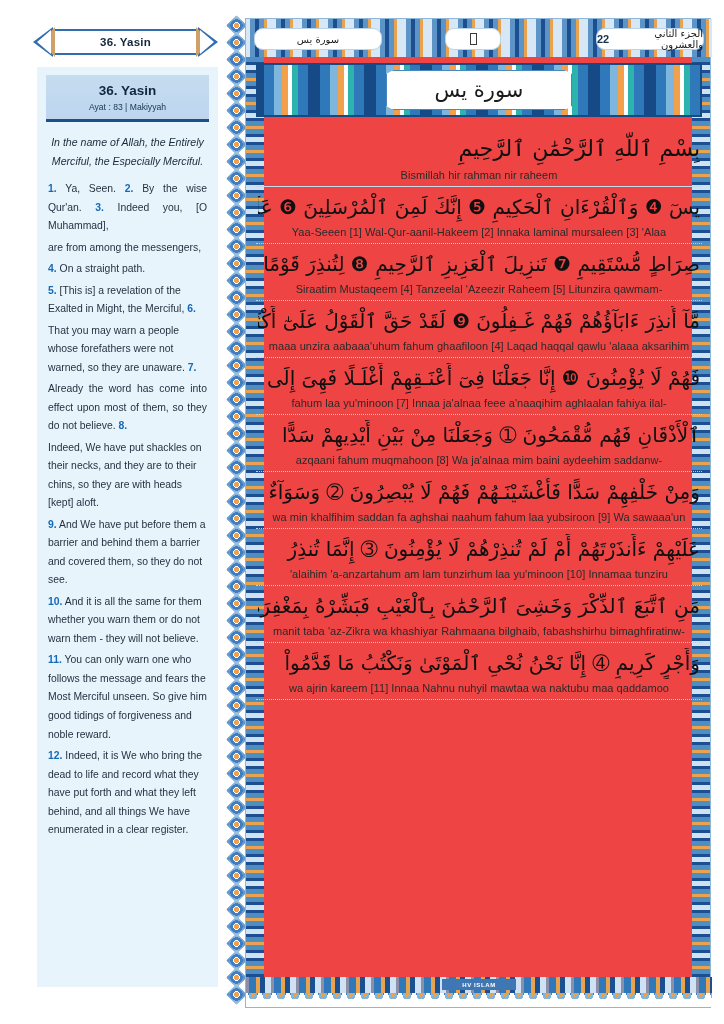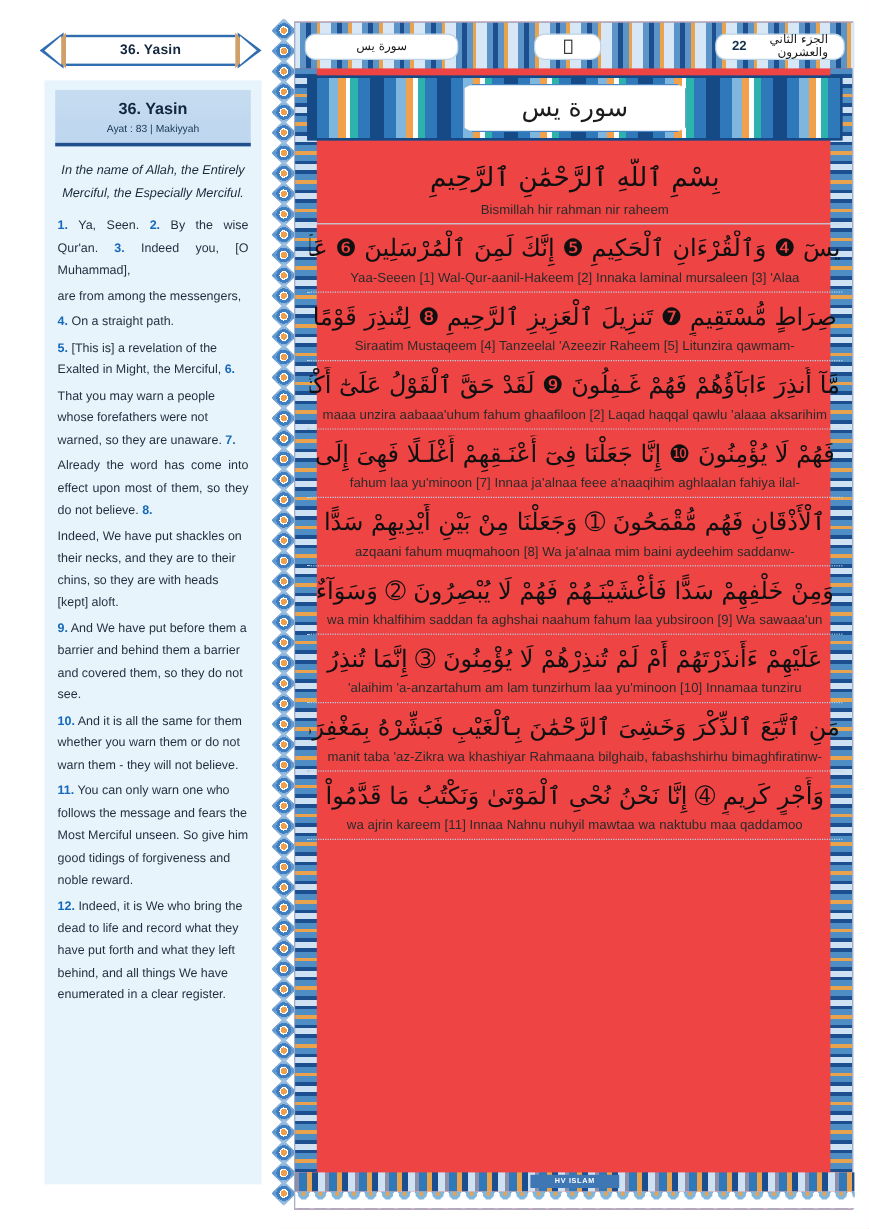--- a/index.html
+++ b/index.html
@@ -170,21 +170,21 @@
         #d7e7f5 21px 26px);
   }
   .head-cut {
     position: absolute;
     top: 9px; height: 22px;
     background: #ffffff;
     border: 1px solid #bcd4e8;
     border-radius: 9px;
     display: flex; align-items: center; justify-content: center;
   }
-  .head-cut.juz     { right: 8px;  width: 108px; gap: 5px; padding: 0 13px; }
+  .head-cut.juz     { right: 8px;  width: 108px; gap: 5px; padding: 0 0; }
   .head-cut.pageno  { left: 199px; width: 56px; }
   .head-cut.surah   { left: 8px;   width: 128px; }
   .head-cut .ar {
     font-family: "DejaVu Sans", sans-serif;
     font-size: 10px; color: #1a1a1a; direction: rtl;
   }
   .head-cut .pgnum {
     font-size: 11px; font-weight: bold; color: #16314f;
   }
   .head-cut .tofu {
@@ -233,21 +233,21 @@
     padding-top: 4px;
   }
   .ayah-line {
     border-bottom: 1px dotted #b9d1e4;
     padding: 5px 2px 5px 2px;
   }
   .ayah-line.solid { border-bottom: 1px solid #c5d9e8; }
   .ayah-line.nb    { border-bottom: none; }
   .ayah-ar {
     font-family: "DejaVu Sans", sans-serif;
-    direction: rtl; text-align: center;
+    direction: rtl; 
     font-size: 20px; line-height: 1.55;
     color: #101010;
     white-space: nowrap;
     overflow: hidden;
   }
   .ayah-tr {
     margin-top: 3px;
     text-align: center;
     font-size: 11px;
     color: #2a2a2a;
@@ -435,21 +435,21 @@
           <div class="ayah-line">
             <div class="ayah-ar">يسٓ ❹ وَٱلْقُرْءَانِ ٱلْحَكِيمِ ❺ إِنَّكَ لَمِنَ ٱلْمُرْسَلِينَ ❻ عَلَىٰ</div>
             <div class="ayah-tr">Yaa-Seeen [1] Wal-Qur-aanil-Hakeem [2] Innaka laminal mursaleen [3] 'Alaa</div>
           </div>
           <div class="ayah-line">
             <div class="ayah-ar">صِرَاطٍ مُّسْتَقِيمٍ ❼ تَنزِيلَ ٱلْعَزِيزِ ٱلرَّحِيمِ ❽ لِتُنذِرَ قَوْمًا</div>
             <div class="ayah-tr">Siraatim Mustaqeem [4] Tanzeelal 'Azeezir Raheem [5] Litunzira qawmam-</div>
           </div>
           <div class="ayah-line">
             <div class="ayah-ar">مَّآ أُنذِرَ ءَابَآؤُهُمْ فَهُمْ غَـفِلُونَ ❾ لَقَدْ حَقَّ ٱلْقَوْلُ عَلَىٰٓ أَكْثَرِهِمْ</div>
-            <div class="ayah-tr">maaa unzira aabaaa'uhum fahum ghaafiloon [2] Laqad haqqal qawlu 'alaaa aksarihim</div>
+            <div class="ayah-tr">maaa unzira aabaaa'uhum fahum ghaafiloon [4] Laqad haqqal qawlu 'alaaa aksarihim</div>
           </div>
           <div class="ayah-line">
             <div class="ayah-ar">فَهُمْ لَا يُؤْمِنُونَ ❿ إِنَّا جَعَلْنَا فِىٓ أَعْنَـقِهِمْ أَغْلَـلًا فَهِىَ إِلَى</div>
             <div class="ayah-tr">fahum laa yu'minoon [7] Innaa ja'alnaa feee a'naaqihim aghlaalan fahiya ilal-</div>
           </div>
           <div class="ayah-line">
             <div class="ayah-ar">ٱلْأَذْقَانِ فَهُم مُّقْمَحُونَ ➀ وَجَعَلْنَا مِنْ بَيْنِ أَيْدِيهِمْ سَدًّا</div>
             <div class="ayah-tr">azqaani fahum muqmahoon [8] Wa ja'alnaa mim baini aydeehim saddanw-</div>
           </div>
           <div class="ayah-line">

